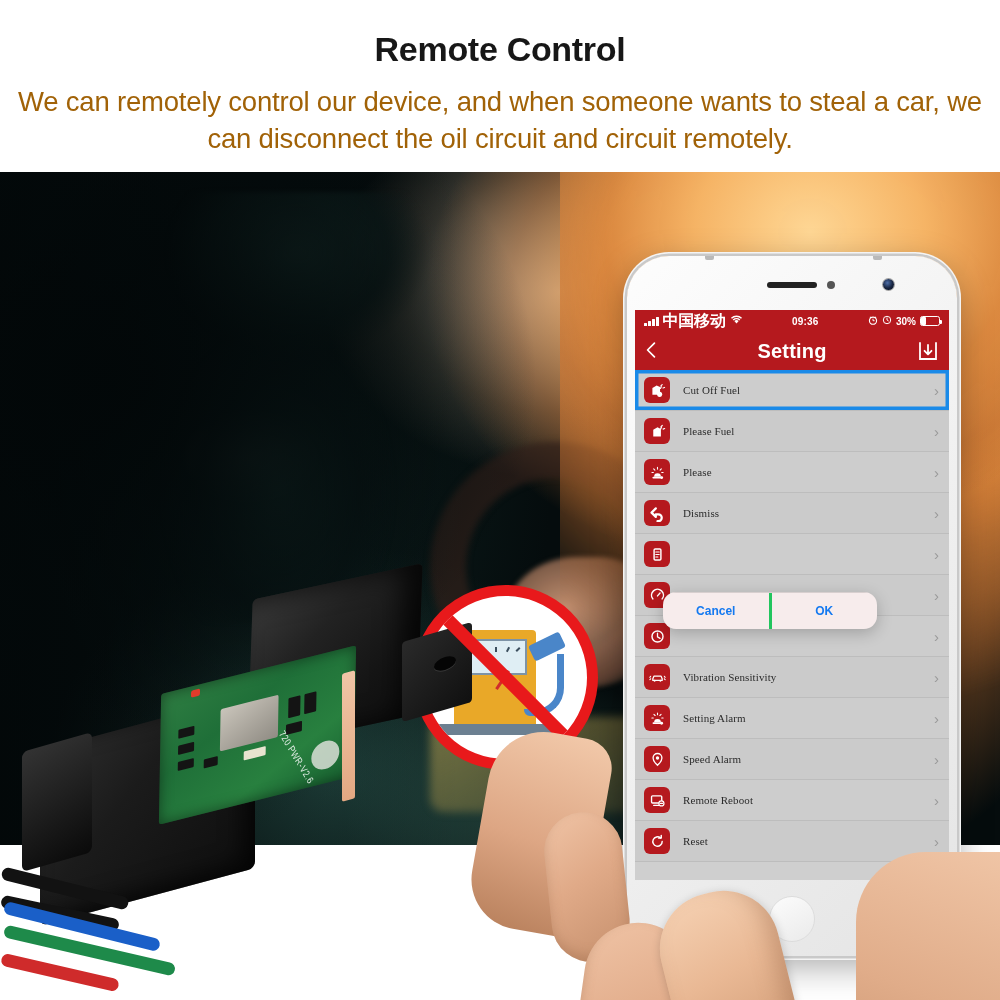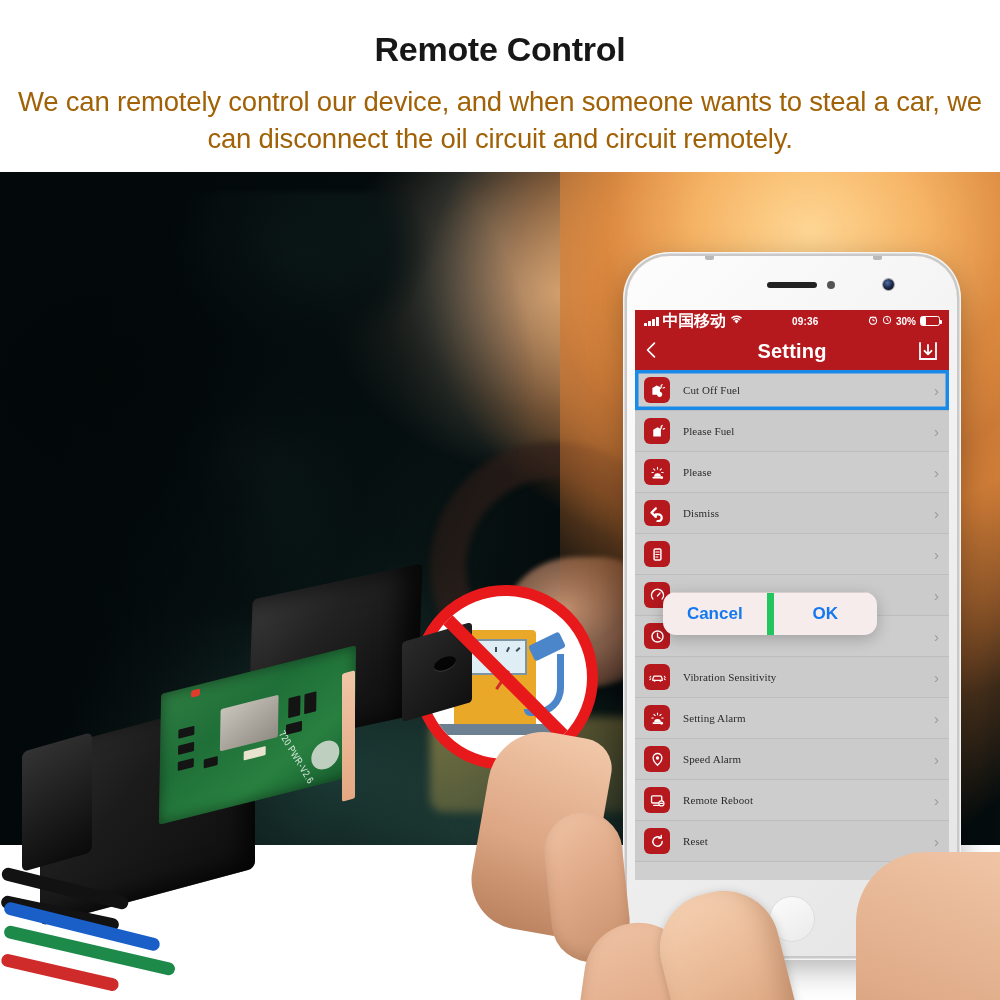--- a/index.html
+++ b/index.html
@@ -396,26 +396,26 @@
     color: #1c1c1c;
     line-height: 1.32;
     font-family: "Liberation Sans", sans-serif;
   }
   .dlg-actions { display: flex; border-top: 1px solid #d8cfcf; }
   .dlg-btn {
     flex: 1;
     text-align: center;
     padding: 11px 8px;
     color: #1479f0;
-    font-size: 17px;
+    font-size: 12px;
     font-weight: bold;
     cursor: pointer;
     font-family: "Liberation Sans", sans-serif;
   }
-  .dlg-btn + .dlg-btn { border-left: 7px solid #22c55e; text-align: center; }
+  .dlg-btn + .dlg-btn { border-left: 3px solid #22c55e; text-align: center; }
 
   
   .chin { position: absolute; left: 0; bottom: 0; width: 330px; height: 76px; }
   .home-btn {
     position: absolute; left: 50%; bottom: 14px; transform: translateX(-50%);
     width: 46px; height: 46px; border-radius: 50%;
     border: 1.5px solid #dcdcdc;
     background: linear-gradient(150deg,#fcfcfc,#eaeaea);
   }
 

